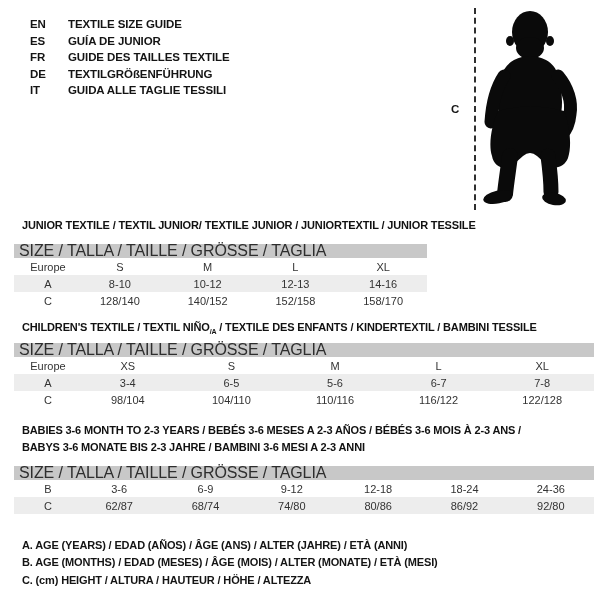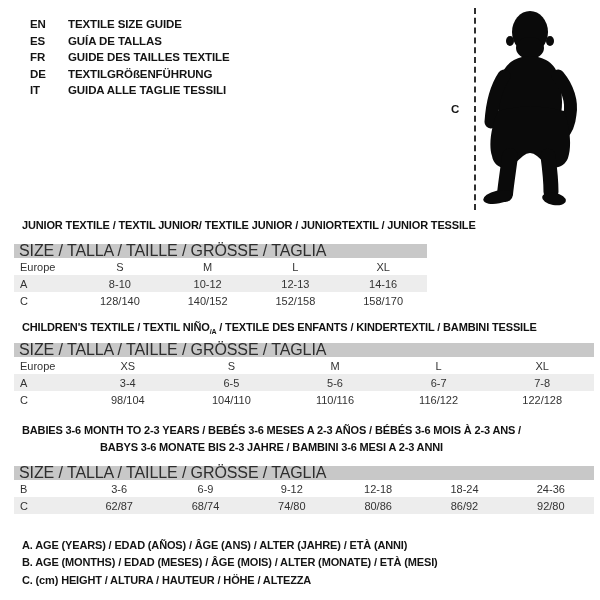--- a/index.html
+++ b/index.html
@@ -10,48 +10,48 @@
   }
   
   #lang-block { position:absolute; left:22px; top:16px; }
   .lang-row { display:flex; line-height:16.5px; font-size:11.5px; font-weight:bold; letter-spacing:-0.1px; color:#141414;padding-left:8px; }
   .lang-code { width:38px; flex:0 0 38px; }
   
   #dash-line { position:absolute; left:474px; top:8px; height:202px; width:0; border-left:2px dashed #2e2e2e; }
   #c-label { position:absolute; left:451px; top:103px; font-size:11.5px; font-weight:bold; color:#141414; }
   #baby-sil { position:absolute; left:480px; top:8px; color:var(--c-sil,#0a0a0a); }
   
-  .sec-title { position:absolute; left:22px; font-weight:bold; font-size:11px; letter-spacing:-0.15px; color:#111; white-space:nowrap;text-align:center; }
+  .sec-title { position:absolute; left:22px; font-weight:bold; font-size:11px; letter-spacing:-0.15px; color:#111; white-space:nowrap; }
   .title-sub { font-size:7px; vertical-align:sub; }
   .size-bar {
     position:absolute; left:14px; height:14px; line-height:14px;
     background:var(--c-bar,#c8c8c8); font-size:16px; color:#2e2e2e;
     padding-left:5px; letter-spacing:-0.1px; box-sizing:border-box;
   }
   table.sizes { position:absolute; left:14px; border-collapse:collapse; table-layout:fixed; }
   table.sizes td { height:17px; font-size:11px; color:#333; text-align:center; padding:0; white-space:nowrap; }
-  table.sizes td.lbl { text-align:left; padding-left:6px;margin-left:8px; }
+  table.sizes td.lbl { text-align:center; padding-left:6px;margin-left:8px; }
   table.sizes tr.alt { background:var(--c-alt,#ededed); }
   
   #notes { position:absolute; left:22px; top:537px; }
   .note-line { font-size:11px; font-weight:bold; line-height:17.3px; letter-spacing:-0.15px; color:#141414; white-space:nowrap; }
 </style>
 </head>
 <body>
 
 <div id="page">
 
   <div id="lang-block">
     <div class="lang-row">
       <span class="lang-code">EN</span>
       <span class="lang-title">TEXTILE SIZE GUIDE</span>
     </div>
     <div class="lang-row">
       <span class="lang-code">ES</span>
-      <span class="lang-title">GUÍA DE TALLAS</span>
+      <span class="lang-title">GUÍA DE JUNIOR</span>
     </div>
     <div class="lang-row">
       <span class="lang-code">FR</span>
       <span class="lang-title">GUIDE DES TAILLES TEXTILE</span>
     </div>
     <div class="lang-row">
       <span class="lang-code">DE</span>
       <span class="lang-title">TEXTILGRÖßENFÜHRUNG</span>
     </div>
     <div class="lang-row">

